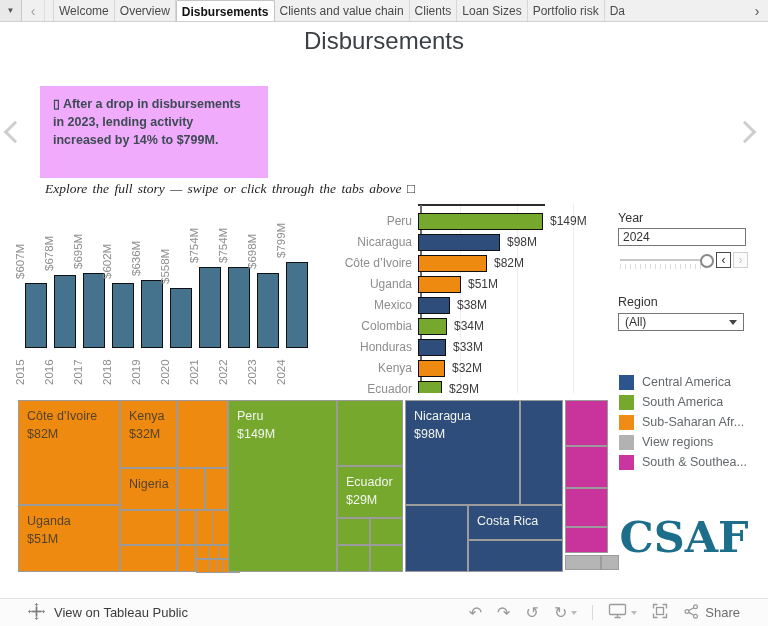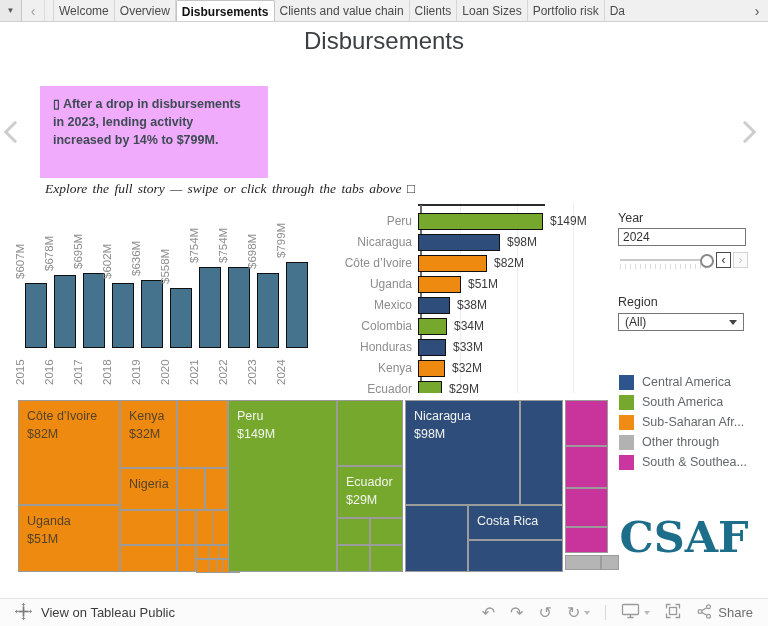--- a/index.html
+++ b/index.html
@@ -88,21 +88,21 @@
   .tcell{position:absolute;box-sizing:border-box;border:1px solid #9b9b9b;padding:6px 8px;overflow:hidden;}
   .tname{font-size:12.5px;line-height:1.45;white-space:nowrap;}
   .tdark{color:#54432a;} .tlight{color:#f2f5ee;}
 
   
   .csaf{position:absolute;left:616px;top:512px;width:136px;text-align:center;
         font-family:"DejaVu Serif",serif;font-weight:bold;font-size:43px;line-height:1.2;}
 
   
   .toolbar{position:absolute;left:0;top:598px;width:768px;height:28px;background:#fbfbfb;
-           border-top:1px solid #e4e4e4;display:flex;align-items:center;padding:0 15px;box-sizing:border-box;}
+           border-top:1px solid #e4e4e4;display:flex;align-items:center;padding:0 28px;box-sizing:border-box;}
   .attr{display:flex;align-items:center;gap:9px;font-size:13px;color:#3d3d3d;}
   .tb-right{margin-left:auto;display:flex;align-items:center;gap:15px;}
   .tbtn{color:#9a9a9a;font-size:16px;line-height:1;display:flex;align-items:center;gap:4px;cursor:pointer;}
   .tb-divider{width:1px;height:15px;background:#d8d8d8;}
   .caret-sm{width:0;height:0;border-left:3.5px solid transparent;border-right:3.5px solid transparent;
             border-top:4.5px solid #b9b9b9;}
   .share-label{font-size:13px;color:#6e6e6e;}
 </style>
 </head>
 <body>
@@ -238,21 +238,21 @@
       <div class="lrow">
         <div class="lswatch" style="background: rgb(118, 168, 46);"></div>
         <div class="llab">South America</div>
       </div>
       <div class="lrow">
         <div class="lswatch" style="background: rgb(240, 139, 20);"></div>
         <div class="llab">Sub-Saharan Afr...</div>
       </div>
       <div class="lrow">
         <div class="lswatch" style="background: rgb(178, 178, 178);"></div>
-        <div class="llab">Other through</div>
+        <div class="llab">View regions</div>
       </div>
       <div class="lrow">
         <div class="lswatch" style="background: rgb(203, 53, 160);"></div>
         <div class="llab">South &amp; Southea...</div>
       </div>
     </div>
 
   <div class="treemap">
       <div class="tcell" style="left: 0px; top: 0px; width: 102px; height: 105px; background: rgb(239, 138, 16);">
         <div class="tname tdark">Côte d’Ivoire<br>$82M</div>

